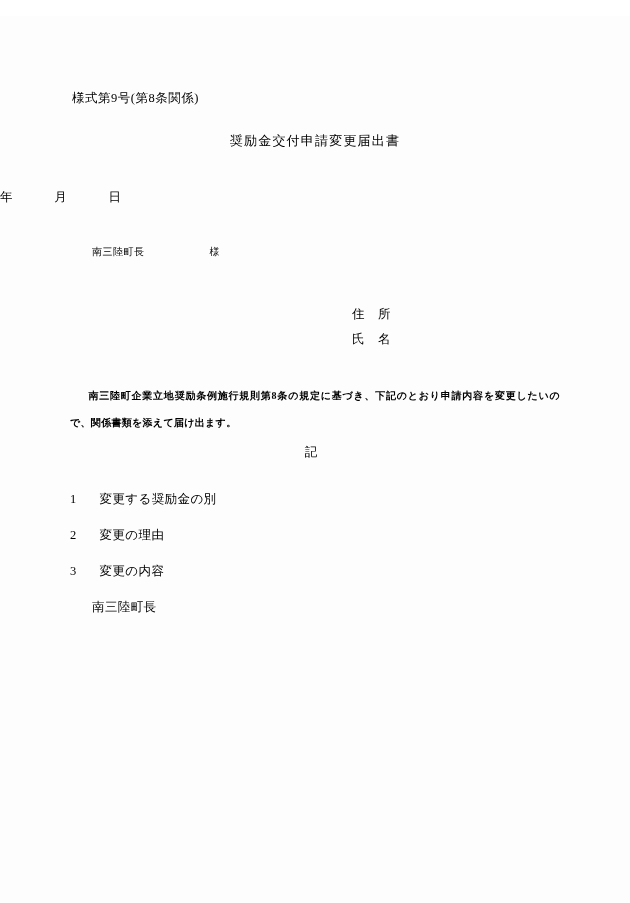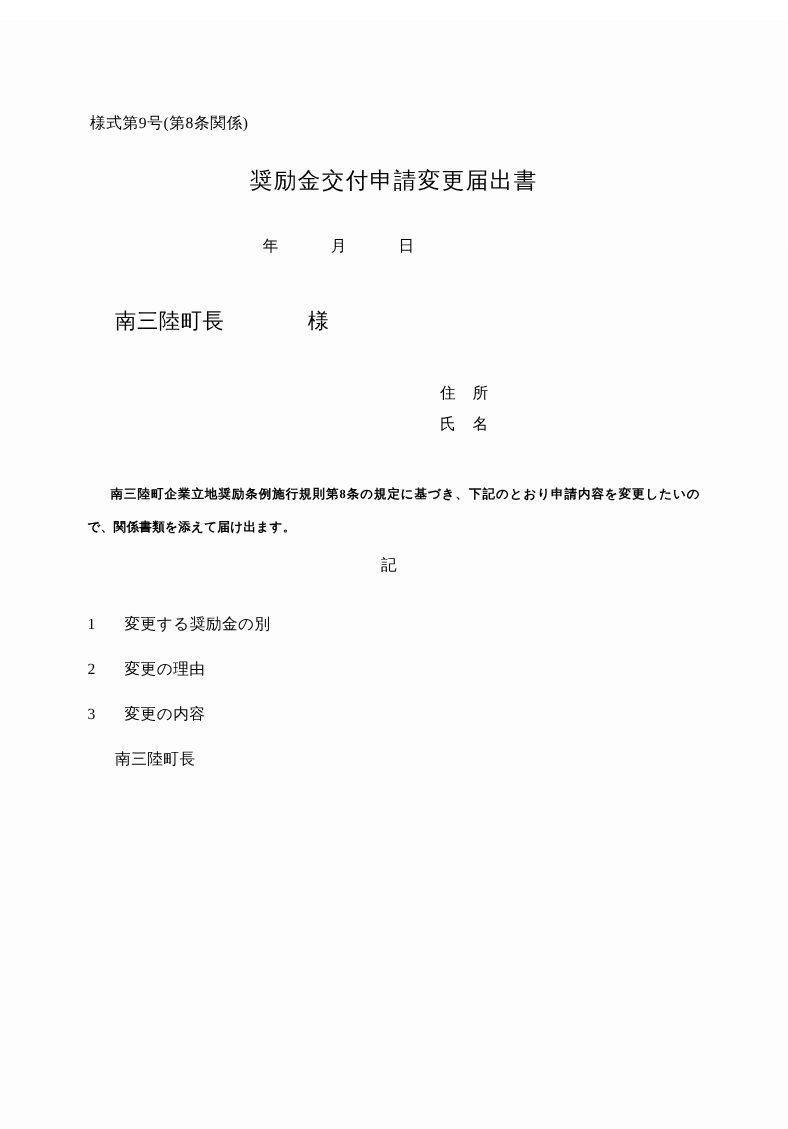--- a/index.html
+++ b/index.html
@@ -34,47 +34,47 @@
     white-space: nowrap;
   }
 
   
   .doc-title {
     position: absolute;
     left: 0;
     top: 116px;
     width: 630px;
     text-align: center;
-    font-size: 18px;
+    font-size: 13px;
     letter-spacing: 1.2px;
   }
 
   
   .date-line {
     position: absolute;
     left: 0;
     top: 173px;
     width: 630px;
     font-size: 12.5px;
-    text-align: center;
+    text-align: left;
     padding-right: 88px;
     box-sizing: border-box;
     letter-spacing: 0.5px;
   }
   .date-line .gap {
     display: inline-block;
     width: 34px;
   }
 
   
   .addressee {
     position: absolute;
     left: 92px;
     top: 229px;
-    font-size: 17px;
+    font-size: 10px;
     letter-spacing: 0.5px;
     white-space: nowrap;
     text-align: right;
   }
   .addressee .honorific {
     display: inline-block;
     margin-left: 62px;
   }
 
   

